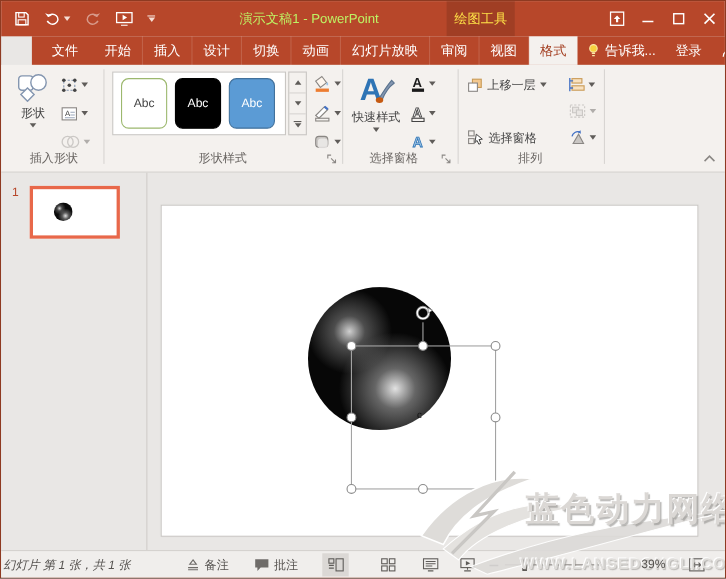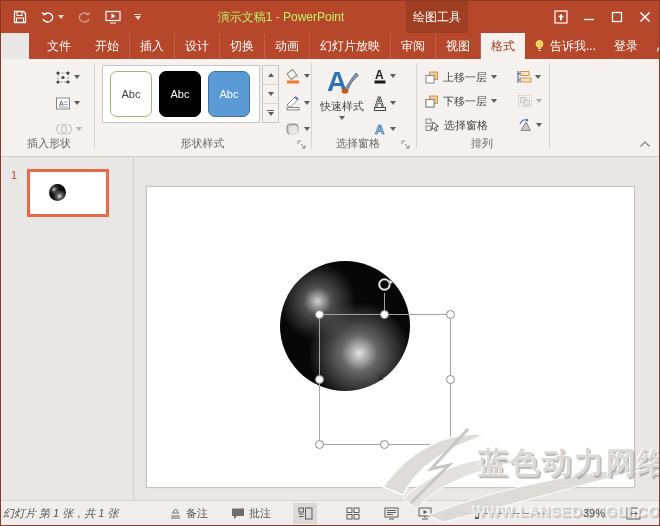--- a/index.html
+++ b/index.html
@@ -10,21 +10,21 @@
 
   
   .titlebar { position:absolute; left:0; top:0; width:100%; height:32px; background:#b7472a; }
   .qat { position:absolute; left:10px; top:0; height:32px; display:flex; align-items:center; gap:9px; }
   .qat-btn { display:flex; align-items:center; gap:2px; height:22px; padding:0 2px; cursor:default; }
   .caret-w { width:0; height:0; border-left:3px solid transparent; border-right:3px solid transparent; border-top:4px solid #f6ddd4; }
   .dim { opacity:.45; }
   .win-title { position:absolute; left:160px; top:0; width:240px; height:32px; line-height:32px;
                text-align:center; color:#bef264; font-size:12px; white-space:nowrap; }
   .ctx-tools { position:absolute; left:405px; top:0; width:62px; height:32px; line-height:32px;
-               text-align:center; color:#ffffff; background:rgba(0,0,0,.12); font-size:12px; }
+               text-align:center; color:#fde047; background:rgba(0,0,0,.12); font-size:12px; }
   .win-controls { position:absolute; right:0; top:0; height:32px; display:flex; }
   .win-btn { width:28px; height:32px; display:flex; align-items:center; justify-content:center; }
 
   
   .tabrow { position:absolute; left:0; top:32px; width:100%; height:26px; background:#b7472a;
             display:flex; align-items:stretch; color:#fff;margin-left:28px; }
   .tab { padding:0 10px; line-height:26px; font-size:12px; border-right:1px solid rgba(255,255,255,.14); white-space:nowrap; }
   .tab-file { margin-left:8px; margin-right:4px; border-right:none; }
   .tab.active { background:#f4f1ee; color:#a33e20; border-right:none; }
   .tab-extra { display:flex; align-items:center; gap:5px; padding:0 9px; line-height:26px; white-space:nowrap; }
@@ -196,20 +196,29 @@
           <circle cx="6" cy="4.5" r="2.4" fill="none" stroke="#fff" stroke-width="1.2"></circle>
           <path d="M1.5 12.5 c0-3 2-4.6 4.5-4.6 s4.5 1.6 4.5 4.6" fill="none" stroke="#fff" stroke-width="1.2"></path>
           <path d="M12 6 v4 M10 8 h4" stroke="#fff" stroke-width="1.2"></path>
         </svg>
       <span>共享</span>
     </div>
   </div>
 
   <div class="ribbon">
 
+    <div class="big-btn" style="left:8px; top:8px; width:42px;">
+      <svg width="28" height="26" viewBox="0 0 28 26">
+          <rect x="1" y="2" width="13" height="13" rx="3" fill="#fff" stroke="#8496b0" stroke-width="1.3"></rect>
+          <circle cx="19" cy="8" r="7" fill="#fff" stroke="#8496b0" stroke-width="1.3"></circle>
+          <path d="M9 14 l6 6 -6 6 -6-6z" fill="#fff" stroke="#8496b0" stroke-width="1.3" transform="translate(0,-1)"></path>
+        </svg>
+      <span>形状</span>
+      <span class="caret"></span>
+    </div>
     <div class="mini-btn" style="left:54px; top:8px;">
       <svg width="16" height="15" viewBox="0 0 16 15">
           <rect x="3" y="3" width="10" height="9" fill="none" stroke="#8496b0" stroke-dasharray="2 1.5"></rect>
           <circle cx="3" cy="3" r="1.6" fill="#444"></circle>
           <circle cx="13" cy="3" r="1.6" fill="#444"></circle>
           <circle cx="3" cy="12" r="1.6" fill="#444"></circle>
           <circle cx="13" cy="12" r="1.6" fill="#444"></circle>
           <circle cx="8" cy="7.5" r="1.6" fill="#444"></circle>
         </svg>
       <span class="caret"></span>
@@ -316,29 +325,20 @@
     <div class="vdiv" style="left:415px;"></div>
 
     <div class="row-btn" style="left:424px; top:8px;">
       <svg width="14" height="13" viewBox="0 0 14 13">
           <rect x="4.5" y="1" width="8" height="7.5" fill="#f3c88f" stroke="#c99a55"></rect>
           <rect x="1" y="4.5" width="8" height="7.5" fill="#fff" stroke="#8a8784"></rect>
         </svg>
       <span>上移一层</span>
       <span class="caret"></span>
     </div>
-    <div class="row-btn" style="left:424px; top:32px;">
-      <svg width="14" height="13" viewBox="0 0 14 13">
-          <rect x="4.5" y="1" width="8" height="7.5" fill="#f3c88f" stroke="#c99a55"></rect>
-          <rect x="1" y="4.5" width="8" height="7.5" fill="#fff" stroke="#8a8784"></rect>
-          <rect x="1" y="4.5" width="8" height="7.5" fill="#fff" stroke="#8a8784"></rect>
-        </svg>
-      <span>下移一层</span>
-      <span class="caret"></span>
-    </div>
     <div class="row-btn" style="left:424px; top:56px;">
       <svg width="15" height="14" viewBox="0 0 15 14">
           <rect x="1" y="1" width="5" height="4.5" fill="none" stroke="#8a8784"></rect>
           <rect x="1" y="8" width="5" height="4.5" fill="none" stroke="#8a8784"></rect>
           <path d="M8 4 l5.5 4.5 -3 .4 1.6 3.4 -1.8.8 -1.6-3.4 -2 2z" fill="#fff" stroke="#444" stroke-width=".9"></path>
         </svg>
       <span>选择窗格</span>
     </div>
     <div class="mini-btn" style="left:516px; top:8px;">
       <svg width="15" height="14" viewBox="0 0 15 14">

